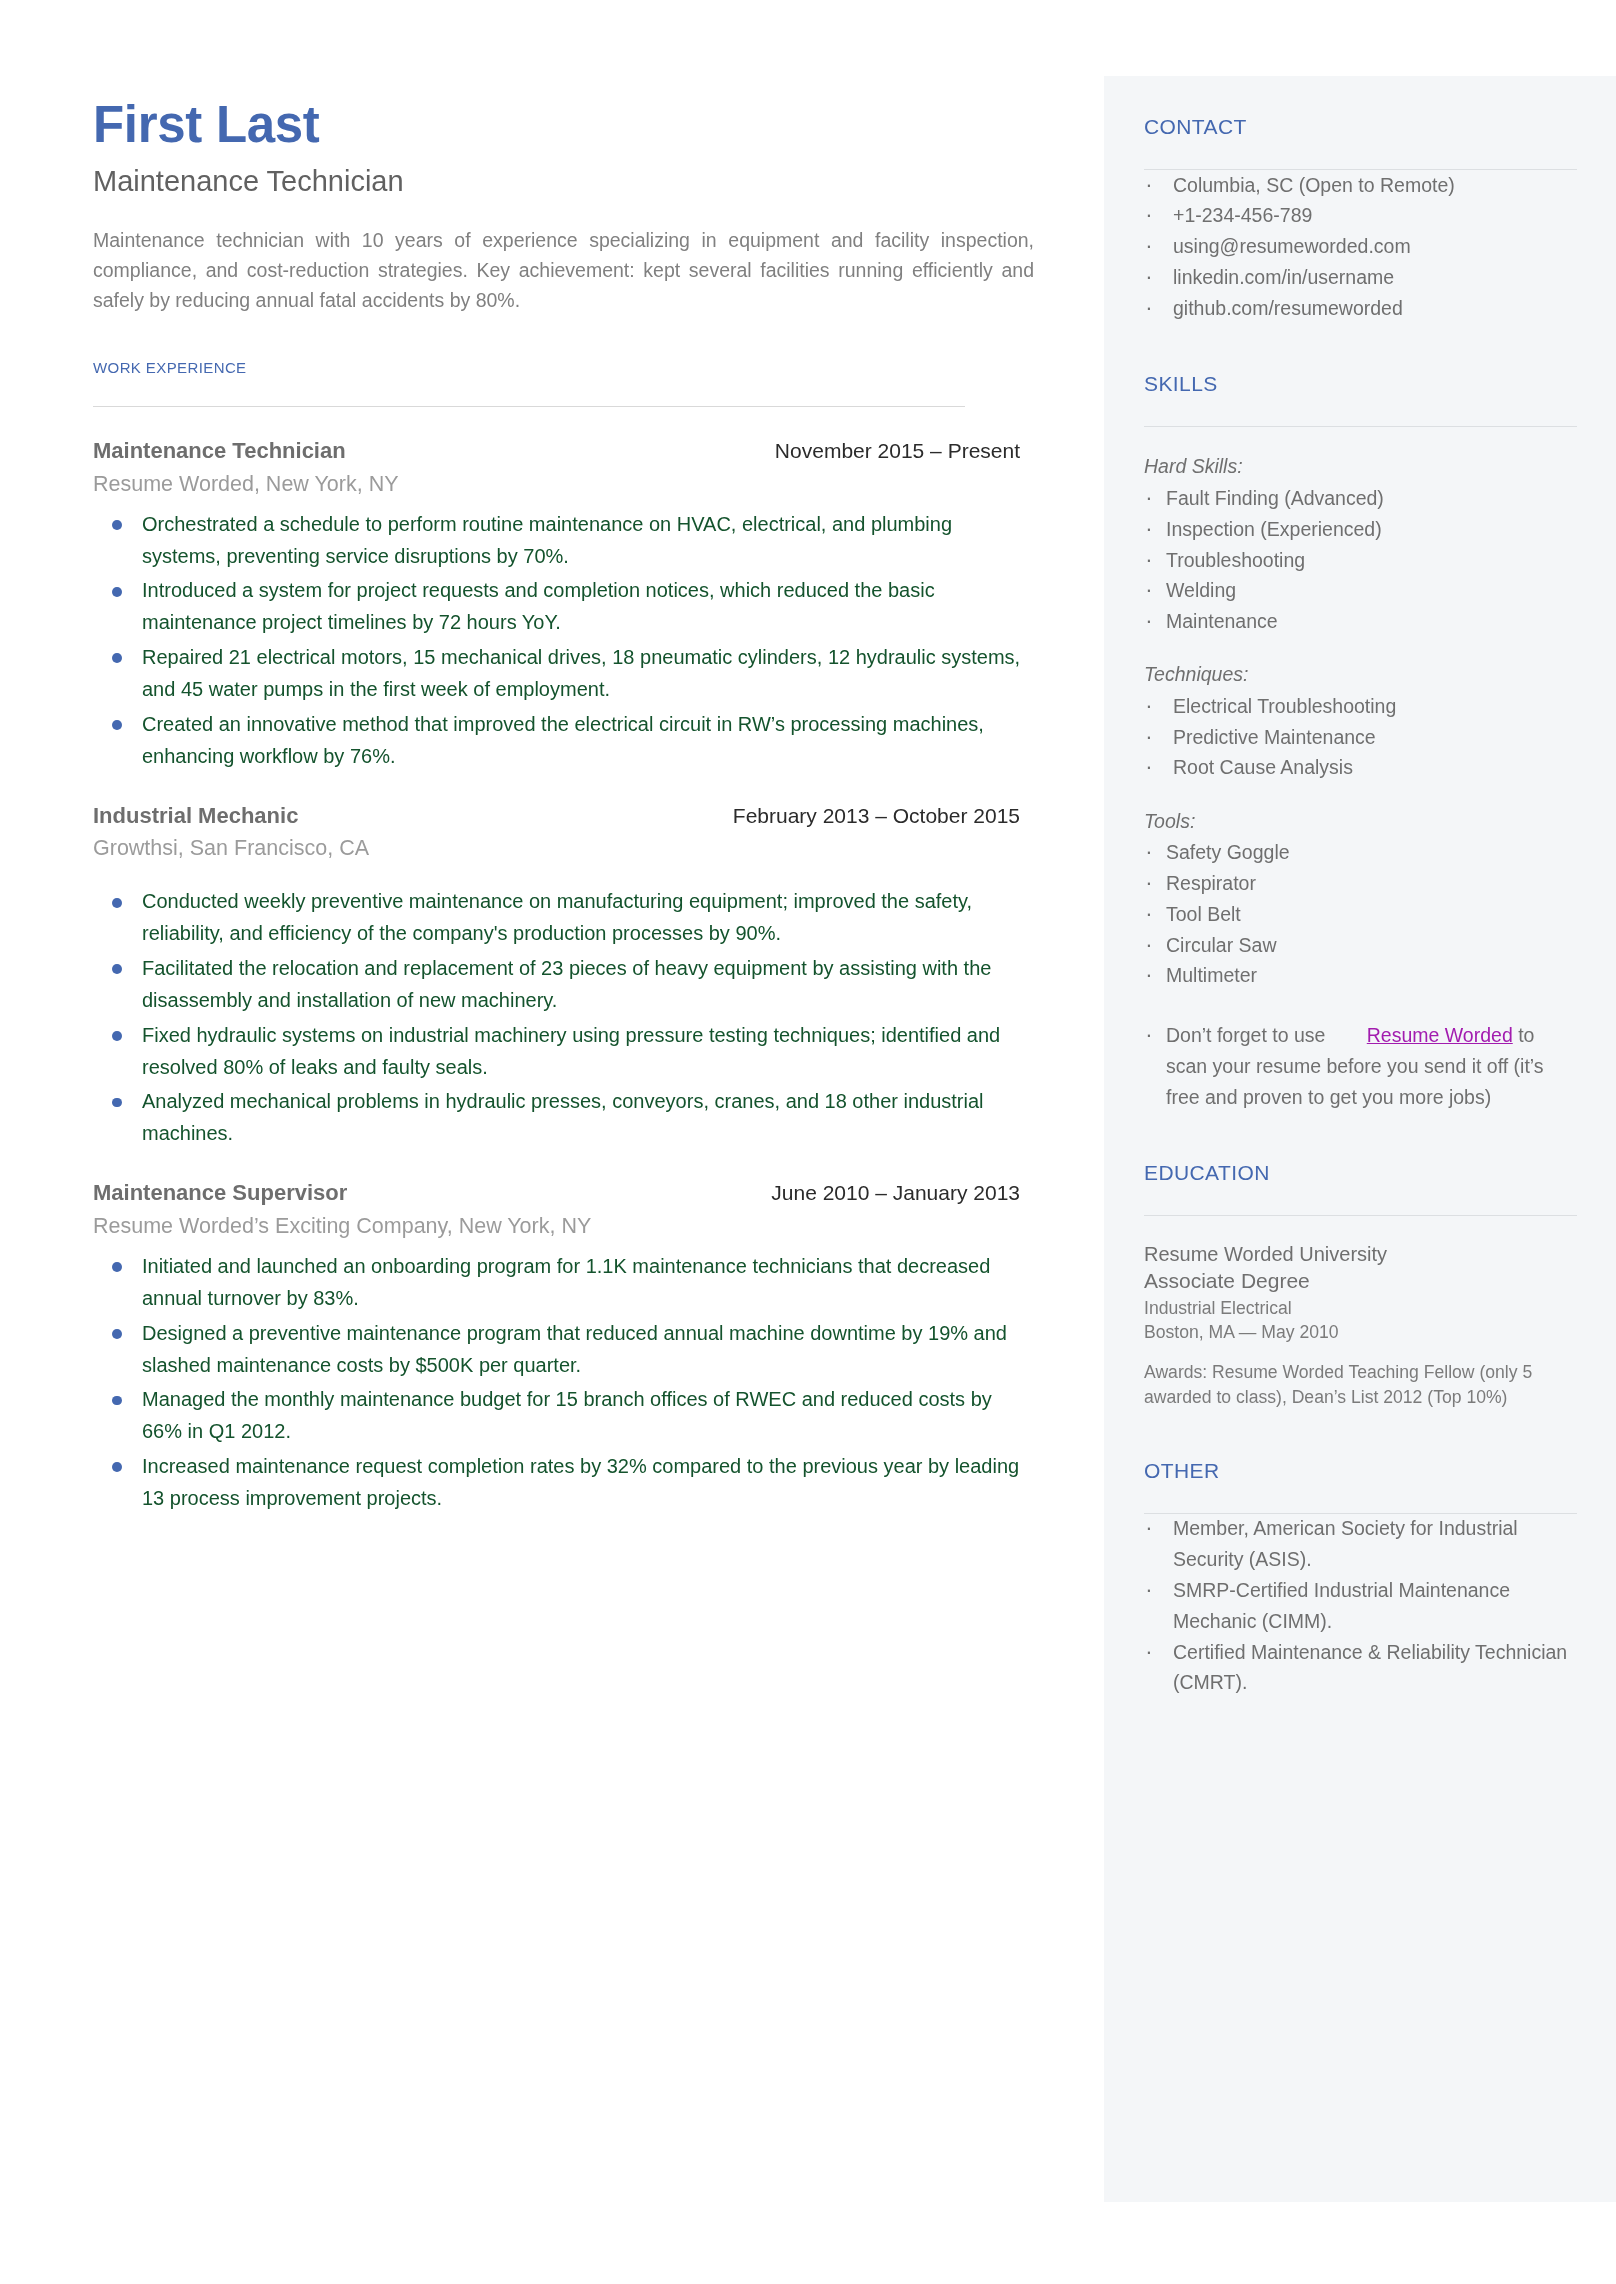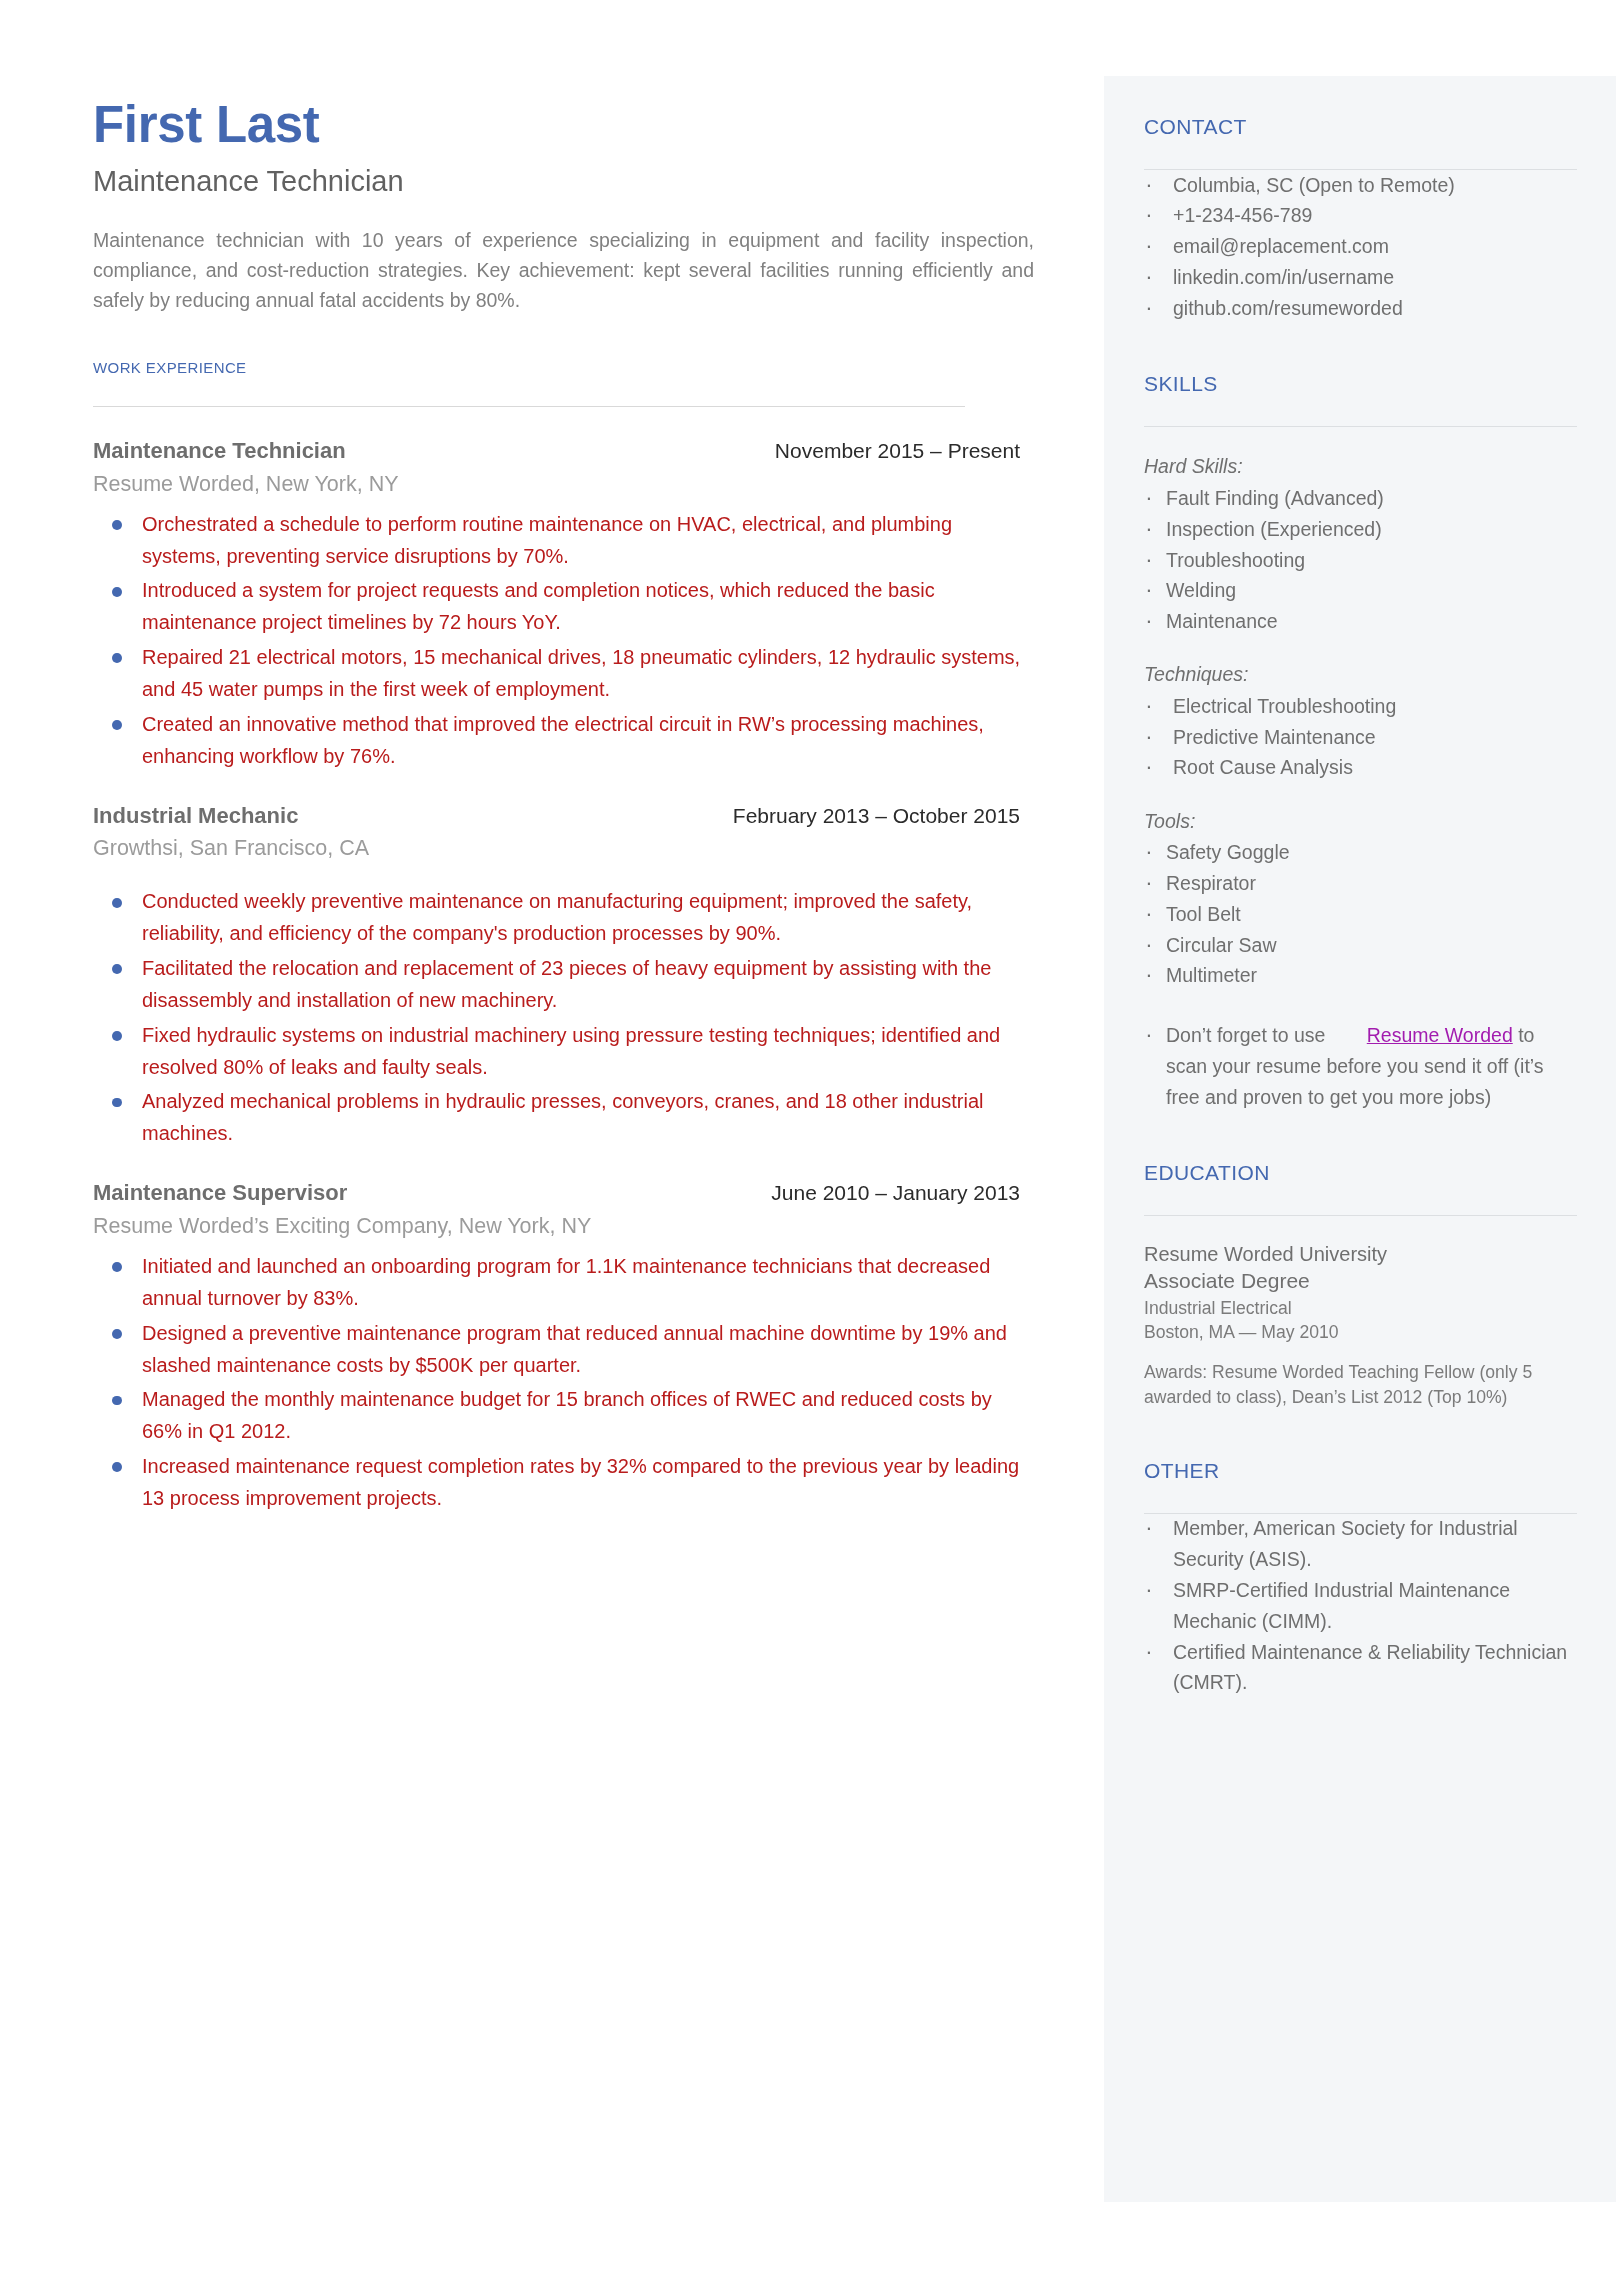--- a/index.html
+++ b/index.html
@@ -114,21 +114,21 @@
   .bullets {
     list-style: none;
     margin: 10.4px 0 0 0;
     padding: 0;
   }
   .bullets li {
     position: relative;
     padding-left: 49px;
     font-size: 20px;
     line-height: 1.6;
-    color: #b91c1c;
+    color: #14532d;
     margin-bottom: 2.6px;
     max-width: 885px;
   }
   .bullets li::before {
     content: "";
     position: absolute;
     left: 19px;
     top: 12.4px;
     width: 9.8px;
     height: 9.8px;
@@ -287,21 +287,21 @@
   </div>
 
   <aside class="sidebar">
 
     <div>
       <div class="side-title">CONTACT</div>
       <div class="side-rule"></div>
       <ul class="side-list indent side-block">
         <li>Columbia, SC (Open to Remote)</li>
         <li>+1-234-456-789</li>
-        <li>email@replacement.com</li>
+        <li>using@resumeworded.com</li>
         <li>linkedin.com/in/username</li>
         <li>github.com/resumeworded</li>
       </ul>
     </div>
 
     <div class="sidebar-section">
       <div class="side-title">SKILLS</div>
       <div class="side-rule"></div>
 
       <div class="side-block">

